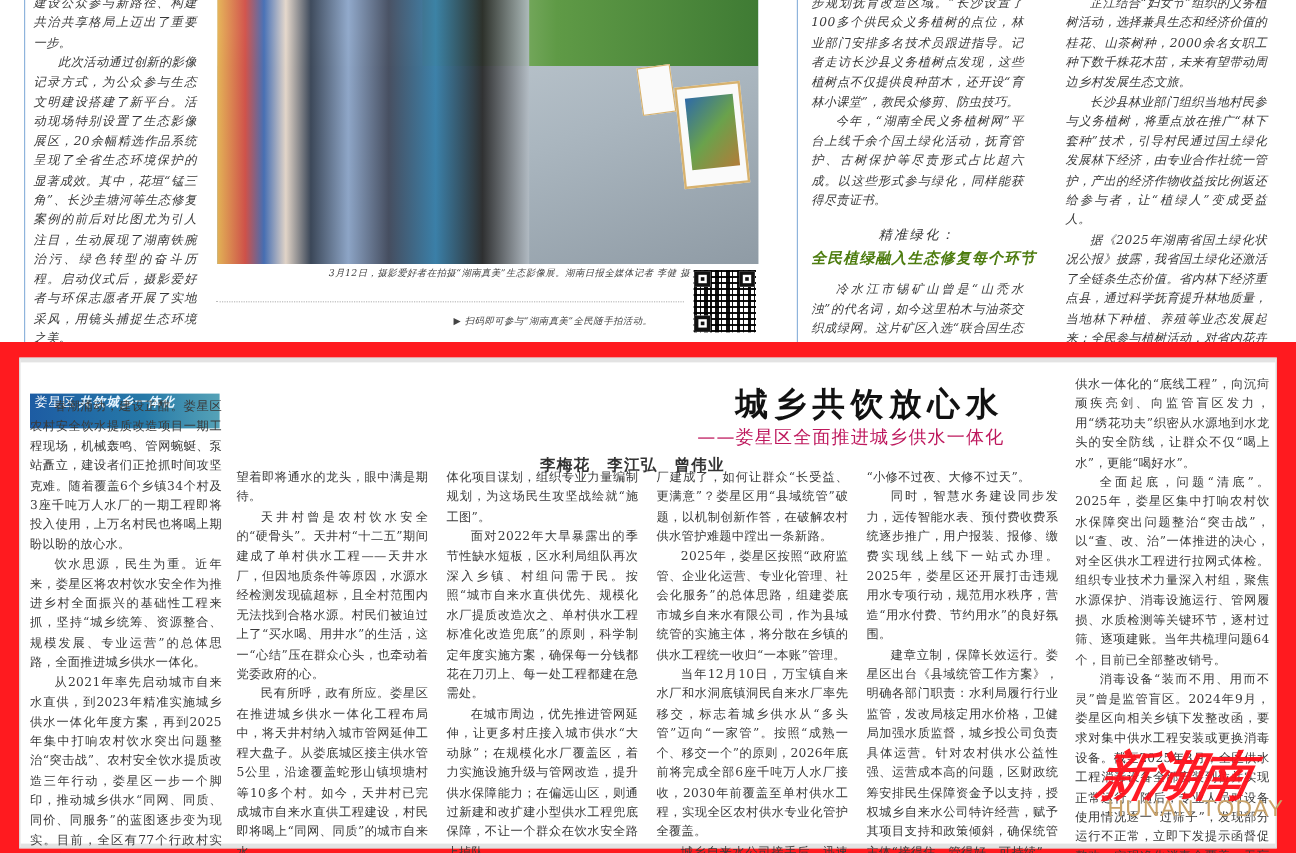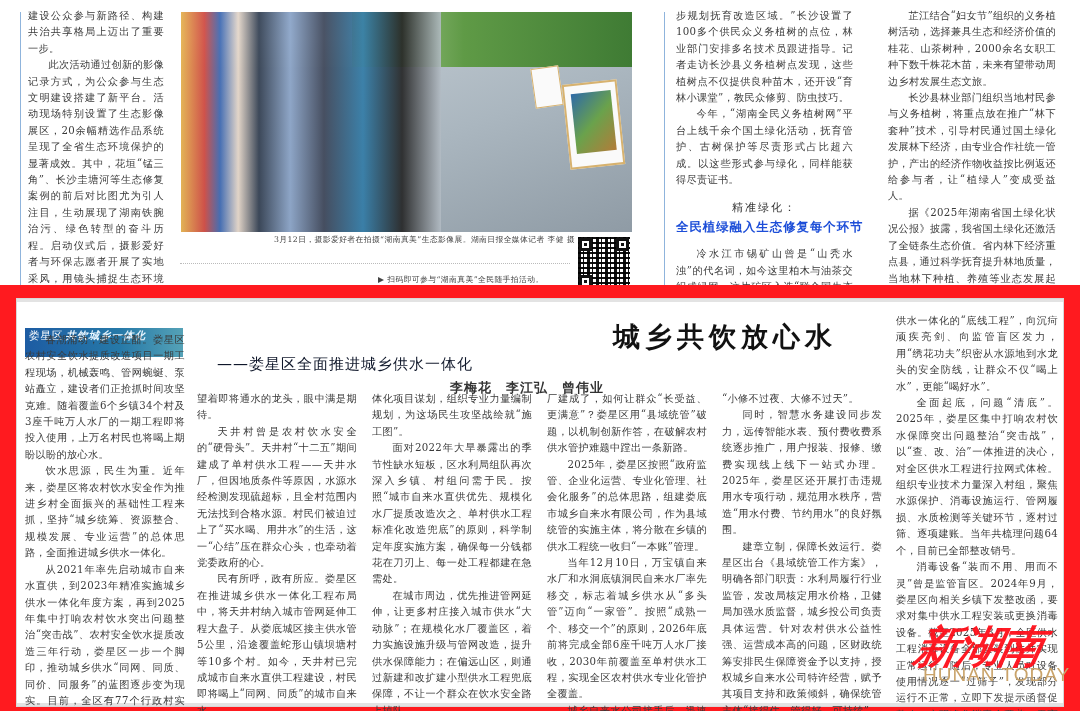--- a/index.html
+++ b/index.html
@@ -3,21 +3,21 @@
 <meta charset="utf-8">
 <style>
   * { box-sizing: border-box; margin: 0; padding: 0; }
   html, body { width: 1080px; height: 711px; overflow: hidden; background: #fff; }
   body { font-family: "DejaVu Serif", "Liberation Serif", serif; color: #3a3a3a; position: relative; }
 
   .para { font-size: 10.2px; line-height: 16.4px; text-indent: 2em; text-align: justify; letter-spacing: 0.3px; }
   .para.noindent { text-indent: 0; }
 
   
-  .top { position: absolute; left: 0; top: 12px; width: 856px; height: 285px; }
+  .top { position: absolute; left: 0; top: 0; width: 856px; height: 285px; font-style: italic; }
   .vrule { position: absolute; top: 0; width: 1px; background: #8fb4dc; }
   .col-top-a { position: absolute; left: 28px; top: -4px; width: 136px; }
   .photo { position: absolute; left: 181px; top: 0; width: 451px; height: 220px; overflow: hidden;
            background: linear-gradient(180deg, #cfe0ef 0%, #d9e6ef 12%, #b9c4c4 30%, #a9b4bb 60%, #9aa6ae 100%); }
   .photo .trees { position: absolute; right: 0; top: 0; width: 280px; height: 55px;
                   background: linear-gradient(90deg, #b9d3a4 0%, #5f9a46 40%, #3f7b34 100%); }
   .photo .ground { position: absolute; left: 0; top: 55px; width: 100%; height: 165px;
                    background: linear-gradient(160deg, #c3ccd3 0%, #aab6bf 50%, #8f9ba5 100%); }
   .photo .crowd { position: absolute; left: 0; top: 0; width: 260px; height: 220px;
                   background: linear-gradient(90deg, #e8b24a 0%, #d2463c 9%, #3a66b1 15%, #e7d7c8 22%, #2f3b4d 30%, #8aa3c7 42%, #3b4356 55%, #2f7aa6 70%, #222 85%, #b3bcc4 100%); opacity: .9; }
@@ -29,37 +29,37 @@
   .scan { position: absolute; left: 378px; top: 262px; font-size: 7.8px; color: #444; letter-spacing: .4px; }
   .qr { position: absolute; left: 578px; top: 225px; width: 52px; height: 52px; background:
         repeating-linear-gradient(90deg, #111 0 3px, #fff 3px 5px, #111 5px 6px, #fff 6px 9px),
         repeating-linear-gradient(0deg, #111 0 2px, #fff 2px 5px); background-blend-mode: multiply; }
   .qr .f { position:absolute; width:13px; height:13px; border:3px solid #111; background:#fff; }
   .qr .f::after { content:""; position:absolute; left:2px; top:2px; width:3px; height:3px; background:#111; }
 
   .col-top-b { position: absolute; left: 676px; top: -4px; width: 177px; }
   .col-top-c { position: absolute; left: 888px; top: -4px; width: 168px; }
   .subhead-small { text-align: center; font-family: "DejaVu Serif", serif; font-size: 11px; color: #333; margin-top: 12px; letter-spacing: 2px; }
-  .subhead-big { text-align: center; font-family: "DejaVu Sans", sans-serif; font-weight: bold; font-size: 12.4px; color: #1d4ed8; margin: 4px 0 10px; letter-spacing: 1px; white-space: nowrap; }
+  .subhead-big { text-align: center; font-family: "DejaVu Sans", sans-serif; font-weight: bold; font-size: 12.4px; color: #4d7c0f; margin: 4px 0 10px; letter-spacing: 1px; white-space: nowrap; }
 
   
   .frame { position: absolute; left: 0; top: 285px; width: 1080px; height: 426px; background: #ff1a1f; }
   .frame-inner { position: absolute; left: 16px; top: 13px; width: 1048px; height: 409px; background: #fff; border: 1px solid #d8d8d8; }
   .frame-inner .hr { position: absolute; left: 0; top: 0; width: 100%; height: 3px; background: #e3e3e3; }
   .frame-inner .hr-b { position: absolute; left: 0; bottom: 0; width: 100%; height: 3px; background: #e3e3e3; }
 
   .column-tag { position: absolute; left: 8px; top: 13px; width: 158px; height: 29px; padding-left: 4px;
                 background: linear-gradient(90deg, #1d5ca3 0%, #2679a8 60%, #55a2b7 100%);
                 color: #fff; font-family: "DejaVu Sans", sans-serif; font-size: 10.5px; line-height: 15px; letter-spacing: 1px; white-space: nowrap; margin-top: 16px; }
   .column-tag .script { font-family: "DejaVu Serif", serif; font-style: italic; font-weight: bold; color: #e9f6ff; margin-left: 2px; }
 
   .headline { position: absolute; left: 200px; top: 20px; width: 620px; text-align: right;
               font-family: "DejaVu Sans", sans-serif; font-weight: bold; font-size: 27px; color: #111; letter-spacing: 5px; }
-  .subline { position: absolute; left: 200px; top: 56px; width: 620px; text-align: left;
-             font-family: "DejaVu Sans", sans-serif; font-size: 15px; color: #0f172a; letter-spacing: 1px; }
+  .subline { position: absolute; left: 200px; top: 56px; width: 620px; text-align: right;
+             font-family: "DejaVu Sans", sans-serif; font-size: 15px; color: #be185d; letter-spacing: 1px; }
   .byline { position: absolute; left: 200px; top: 80px; width: 620px; text-align: center;
             font-family: "DejaVu Sans", sans-serif; font-weight: bold; font-size: 13px; color: #333; word-spacing: 6px; letter-spacing: 1px; }
 
   .acol { position: absolute; width: 160px; }
   .acol.c1 { left: 8px; top: 33px; }
   .acol.c2 { left: 180px; top: 92px; }
   .acol.c3 { left: 355px; top: 92px; }
   .acol.c4 { left: 530px; top: 92px; }
   .acol.c5 { left: 705px; top: 92px; }
   .acol.c6 { left: 879px; top: 14px; width: 162px; }

